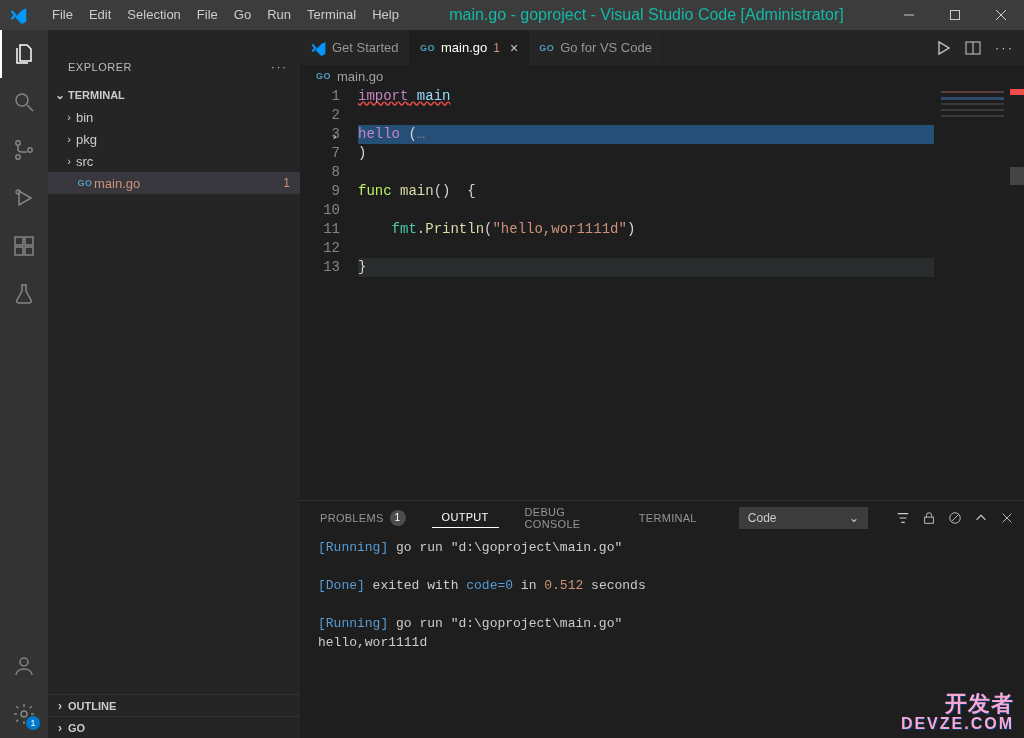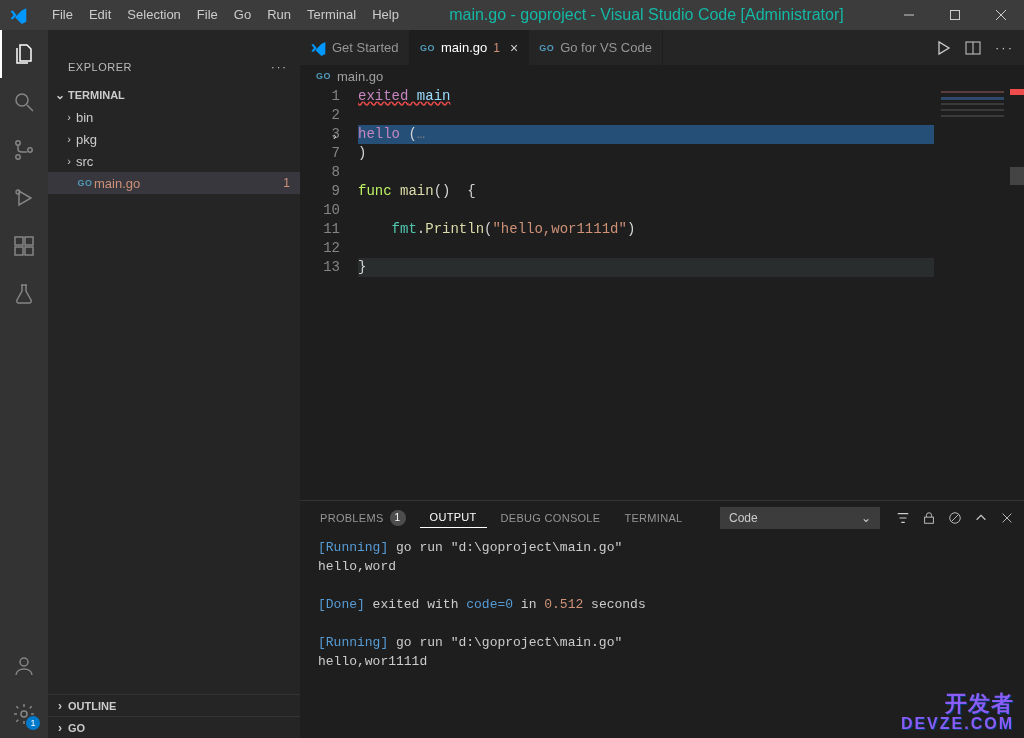--- a/index.html
+++ b/index.html
@@ -75,36 +75,36 @@
   .method { color:#dcdcaa; }
   .pkg { color:#9cdcfe; }
 
   .minimap { width:90px; background:#1e1e1e; border-left:1px solid #1e1e1e; position:relative;}
   .minimap .blob { position:absolute; left:6px; right:20px; background:#3a3a3a; height:2px;}
   .overview { position:absolute; right:0; top:0; bottom:0; width:14px; }
   .overview .mark { position:absolute; right:0; width:14px; height:6px;}
   
   
   .panel { height:238px; background:#1e1e1e; border-top:1px solid #333; display:flex; flex-direction:column;}
-  .panel-tabs { height:33px; display:flex; align-items:center; padding:0 10px; gap:4px; color:#969696; font-size:11px;}
+  .panel-tabs { height:33px; display:flex; align-items:center; padding:0 10px; gap:16px; color:#969696; font-size:11px;}
   .panel-tab { padding:4px 10px; cursor:pointer; display:flex; align-items:center; gap:6px; letter-spacing:0.3px;}
   .panel-tab.active { color:#ffffff; border-bottom:1px solid #ffffff;}
   .panel-tab .count { background:#4d4d4d; color:#fff; border-radius:10px; font-size:10px; min-width:16px; height:16px; display:flex; align-items:center; justify-content:center; padding:0 4px;}
   .panel-tabs .spacer { flex:1;}
   .panel-select { background:#3c3c3c; border:1px solid #3c3c3c; color:#cccccc; height:22px; width:160px; display:flex; align-items:center; justify-content:space-between; padding:0 8px; font-size:12px; cursor:pointer;}
   .panel-actions { display:flex; gap:12px; margin-left:12px; color:#cccccc;}
   .panel-actions span { cursor:pointer; }
   .panel-body { flex:1; overflow:auto; font-family:Consolas,"Courier New",monospace; font-size:13px; line-height:19px; padding:4px 18px; color:#cccccc; position:relative;}
   .out-running { color:#569cd6; }
   .out-done { color:#569cd6; }
   .out-num { color:#ce9178; }
   .out-code0 { color:#569cd6; }
   .panel-body .row { white-space:pre; }
 
-  .watermark { position:absolute; right:10px; bottom:4px; font-size:22px; font-weight:900; color:#8b5cf6; text-shadow:1px 1px 0 #003a70; letter-spacing:1px; font-family:Arial,sans-serif; line-height:20px; text-align:right; pointer-events:none;}
+  .watermark { position:absolute; right:10px; bottom:4px; font-size:22px; font-weight:900; color:#f9a8d4; text-shadow:1px 1px 0 #003a70; letter-spacing:1px; font-family:Arial,sans-serif; line-height:20px; text-align:right; pointer-events:none;}
   .watermark .l2 { font-size:16px; letter-spacing:2px;}
 
   svg { display:block; }
 </style>
 </head>
 <body>
 
 <div class="titlebar">
   <div class="logo">
     <svg width="18" height="18" viewBox="0 0 24 24">
@@ -292,21 +292,21 @@
           <div class="ln" style="position:relative"><span>3</span><span class="fold" style="top:3px">›</span></div>
           <div class="ln">7</div>
           <div class="ln">8</div>
           <div class="ln">9</div>
           <div class="ln">10</div>
           <div class="ln">11</div>
           <div class="ln">12</div>
           <div class="ln">13</div>
         </div>
         <div class="code">
-          <div class="line"><span class="kw errorsq">exited</span><span class="pkg errorsq"> main</span></div>
+          <div class="line"><span class="kw errorsq">import</span><span class="pkg errorsq"> main</span></div>
           <div class="line"></div>
           <div class="line import-line"><span class="kw">hello</span><span class="ident"> (</span><span style="color:#808080">…</span></div>
           <div class="line"><span class="ident">)</span></div>
           <div class="line"></div>
           <div class="line"><span class="fn">func</span><span class="method"> main</span><span class="ident">()  {</span></div>
           <div class="line"></div>
           <div class="line">    <span class="type">fmt</span><span class="ident">.</span><span class="method">Println</span><span class="ident">(</span><span class="str">"hello,wor1111d"</span><span class="ident">)</span></div>
           <div class="line"></div>
           <div class="line hl-line"><span class="ident">}</span></div>
         </div>
@@ -364,21 +364,20 @@
           <span>
               <svg width="14" height="14" viewBox="0 0 16 16">
                 <line x1="3" y1="3" x2="13" y2="13" stroke="#ccc"></line>
                 <line x1="13" y1="3" x2="3" y2="13" stroke="#ccc"></line>
               </svg>
             </span>
         </div>
       </div>
       <div class="panel-body">
         <div class="row"><span class="out-running">[Running]</span><span> go run "d:\goproject\main.go"</span></div>
-        <div class="row">hello,word</div>
         <div class="row">&nbsp;</div>
         <div class="row"><span class="out-done">[Done]</span><span> exited with </span><span class="out-code0">code=0</span><span> in </span><span class="out-num">0.512</span><span> seconds</span></div>
         <div class="row">&nbsp;</div>
         <div class="row"><span class="out-running">[Running]</span><span> go run "d:\goproject\main.go"</span></div>
         <div class="row">hello,wor1111d</div>
         <div class="row">&nbsp;</div>
         <div class="watermark">
           <div>开发者</div>
           <div class="l2">DEVZE.COM</div>
         </div>

